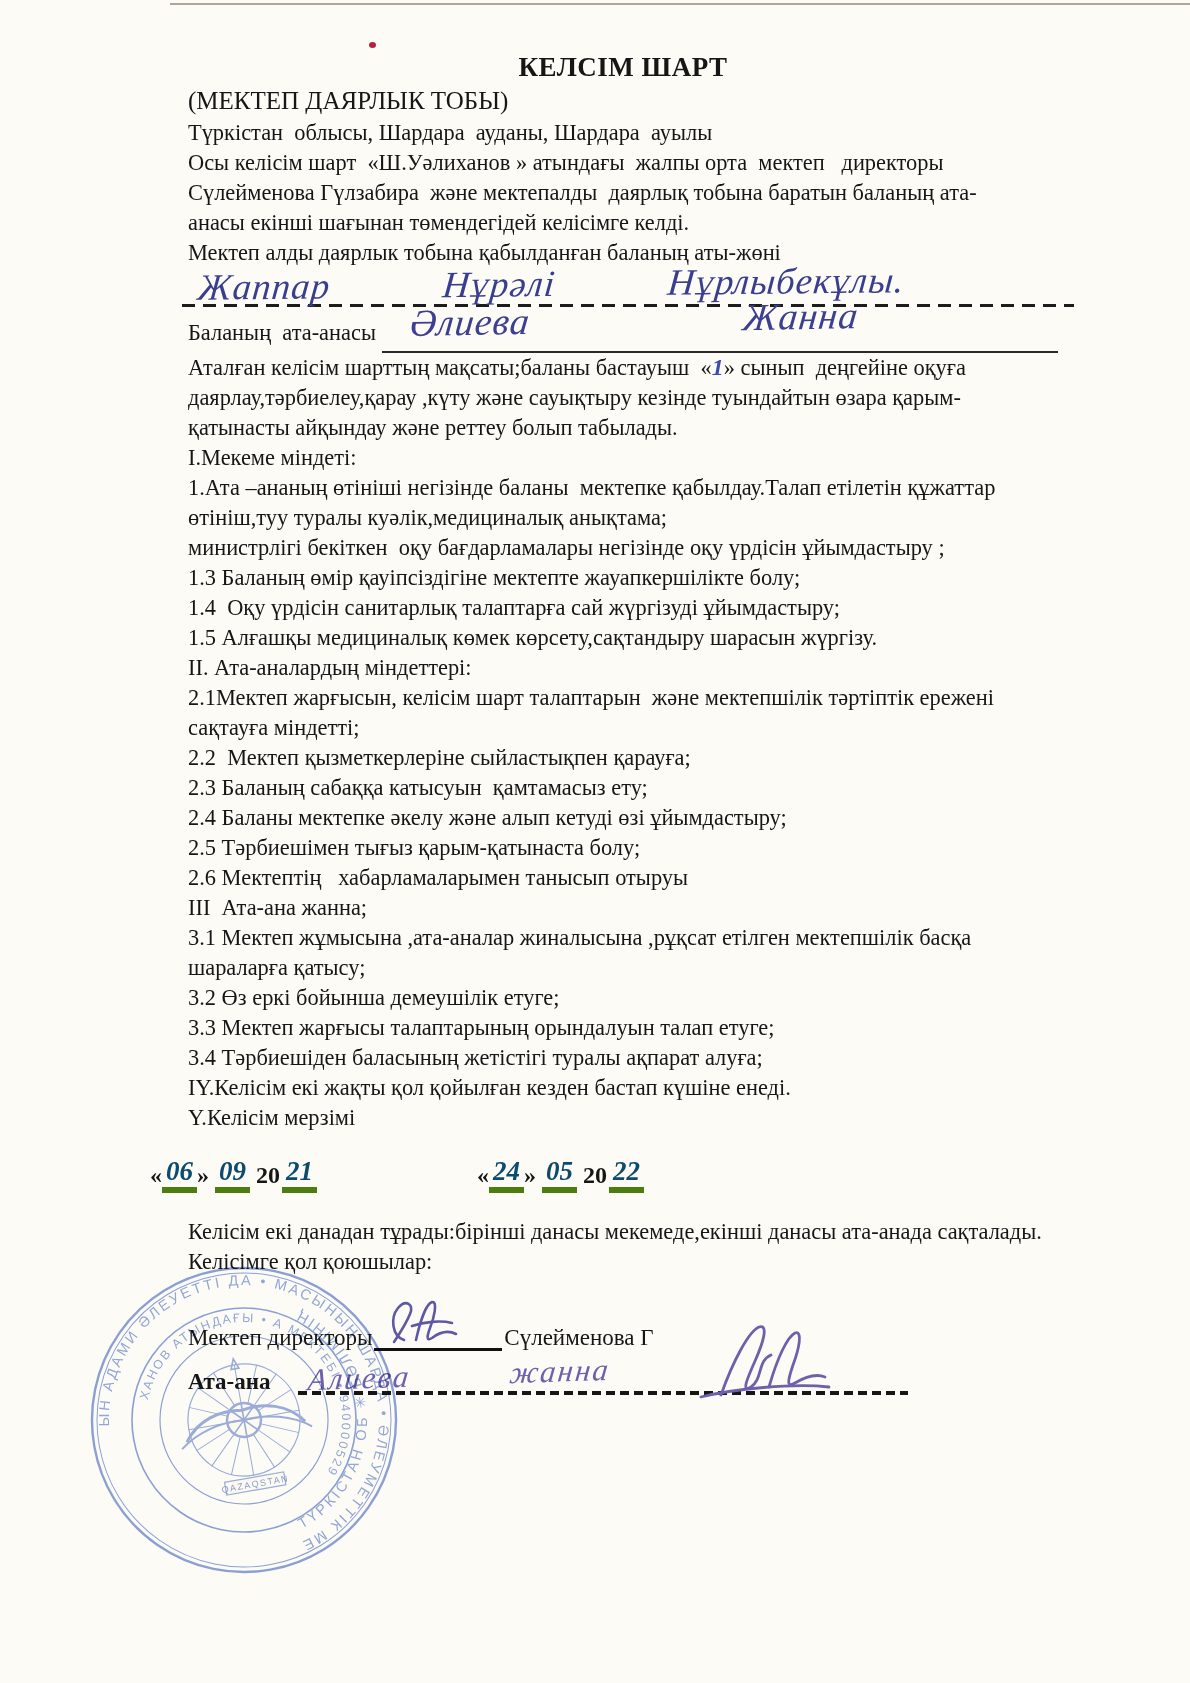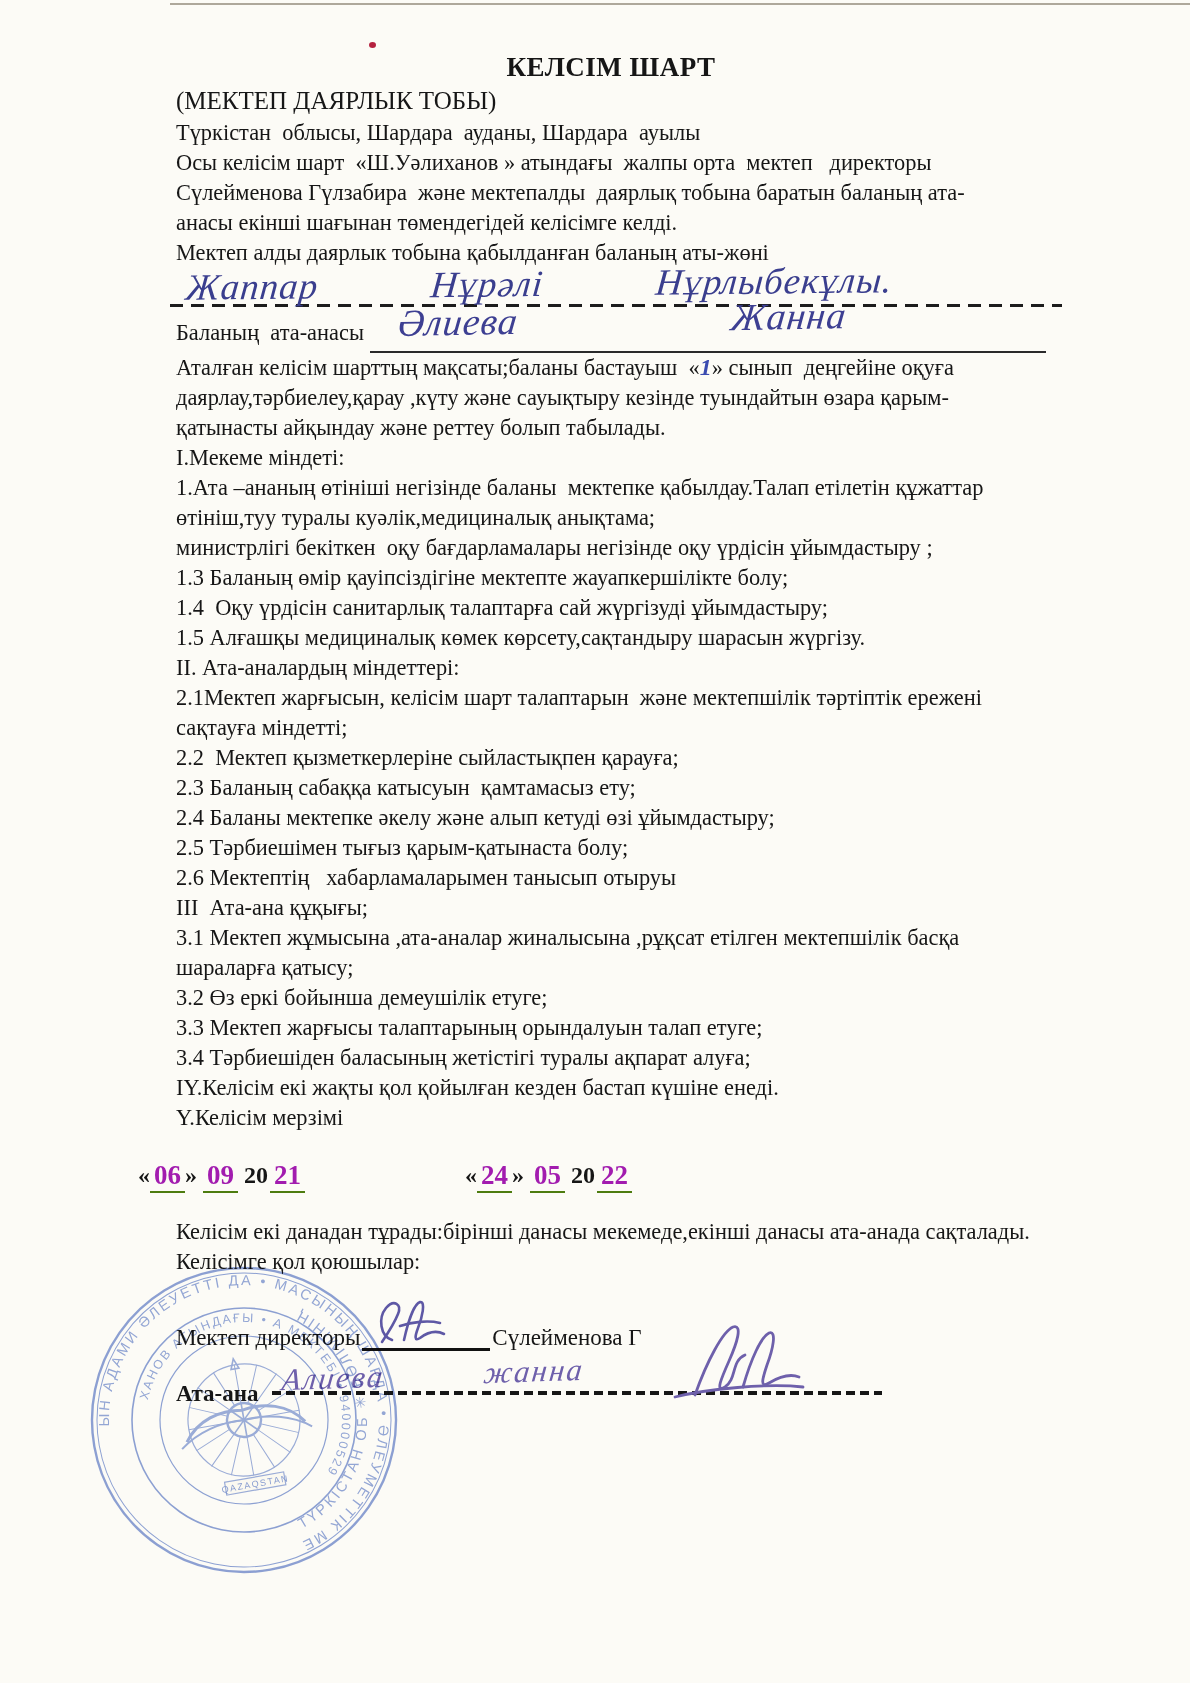--- a/index.html
+++ b/index.html
@@ -15,21 +15,21 @@
   }
   .scan-top-line{
     position:absolute;top:3px;left:170px;width:1020px;height:2px;
     background:rgba(110,100,80,.55);
   }
   .red-dot{
     position:absolute;left:369px;top:42px;width:7px;height:6px;
     background:#b5223f;border-radius:50%;
   }
   .content{
-    position:absolute;top:50px;left:176px;width:870px;
+    position:absolute;top:50px;left:188px;width:870px;
   }
   .title{
     text-align:center;font-size:27px;font-weight:bold;line-height:34px;
     letter-spacing:.5px;white-space:pre;
   }
   .subtitle{
     text-align:left;font-size:25px;line-height:34px;white-space:pre;
   }
   .line{
     font-size:22.4px;line-height:30px;white-space:pre;
@@ -70,38 +70,38 @@
   }
   
   .dates-row{
     margin-top:14px;height:44px;display:flex;align-items:flex-end;
     margin-left:-38px;gap:160px;
   }
   .date-group{display:flex;align-items:flex-end;font-weight:bold;font-size:24px;white-space:pre;}
   .dq{padding-bottom:2px;}
   .hw-date{
     font-family:"Liberation Serif",serif;
-    font-weight:bold;color:#a21caf;font-size:27px;
-    border-bottom:2px solid #4d7c0f;padding:0 4px 0 4px;transform:translateY(2px);
+    font-style:italic;font-weight:bold;color:#0c4a6e;font-size:27px;
+    border-bottom:6px solid #4d7c0f;padding:0 4px 0 4px;transform:translateY(2px);
   }
   .d-20{padding:0 2px 2px 6px;}
   
   .copies{margin-top:26px;}
   .signers-title{margin-top:0px;}
   .sig-row{
     position:relative;margin-top:30px;height:44px;display:flex;align-items:flex-end;
     font-size:23px;font-weight:normal;white-space:pre;
   }
   .sig-underline{
     position:relative;width:128px;height:100%;border-bottom:3px solid #111;margin:0 2px;
   }
   .sig-svg-director{position:absolute;left:8px;bottom:-4px;}
   .ataana-row{
-    position:relative;margin-top:6px;height:50px;display:flex;align-items:flex-end;
-    font-size:23px;font-weight:bold;white-space:pre;
+    position:relative;margin-top:6px;height:50px;display:flex;align-items:center;
+    font-size:23px;font-weight:bold;white-space:pre;gap:14px;
   }
   .ataana-dashes{
     position:relative;width:610px;height:100%;margin-left:8px;
   }
   .ataana-dashline{
     position:absolute;left:0;right:0;bottom:12px;height:4px;
     background:repeating-linear-gradient(90deg,#161616 0 9px,transparent 9px 14px);
   }
   .hw-ataana{
     position:absolute;left:10px;bottom:14px;
@@ -158,21 +158,21 @@
     <div class="line"><b>1.4</b><span>  Оқу үрдісін санитарлық талаптарға сай жүргізуді ұйымдастыру;</span></div>
     <div class="line"><b>1.5</b><span> Алғашқы медициналық көмек көрсету,сақтандыру шарасын жүргізу.</span></div>
     <div class="line"><b>ІІ. Ата-аналардың міндеттері:</b><span></span></div>
     <div class="line"><b>2.1</b><span>Мектеп жарғысын, келісім шарт талаптарын  және мектепшілік тәртіптік ережені</span></div>
     <div class="line"><b></b><span>сақтауға міндетті;</span></div>
     <div class="line"><b>2.2</b><span>  Мектеп қызметкерлеріне сыйластықпен қарауға;</span></div>
     <div class="line"><b>2.3</b><span> Баланың сабаққа катысуын  қамтамасыз ету;</span></div>
     <div class="line"><b>2.4</b><span> Баланы мектепке әкелу және алып кетуді өзі ұйымдастыру;</span></div>
     <div class="line"><b>2.5</b><span> Тәрбиешімен тығыз қарым-қатынаста болу;</span></div>
     <div class="line"><b>2.6</b><span> Мектептің   хабарламаларымен танысып отыруы</span></div>
-    <div class="line"><b>ІІІ  Ата-ана құқығы;</b><span></span></div>
+    <div class="line"><b>ІІІ  Ата-ана жанна;</b><span></span></div>
     <div class="line"><b>3.1</b><span> Мектеп жұмысына ,ата-аналар жиналысына ,рұқсат етілген мектепшілік басқа</span></div>
     <div class="line"><b></b><span>шараларға қатысу;</span></div>
     <div class="line"><b>3.2</b><span> Өз еркі бойынша демеушілік етуге;</span></div>
     <div class="line"><b>3.3</b><span> Мектеп жарғысы талаптарының орындалуын талап етуге;</span></div>
     <div class="line"><b>3.4</b><span> Тәрбиешіден баласының жетістігі туралы ақпарат алуға;</span></div>
     <div class="line"><b>ІY.Келісім екі жақты қол қойылған кезден бастап күшіне енеді.</b><span></span></div>
     <div class="line"><b>Y.Келісім мерзімі</b><span></span></div>
 
     <div class="dates-row">
       <div class="date-group">

